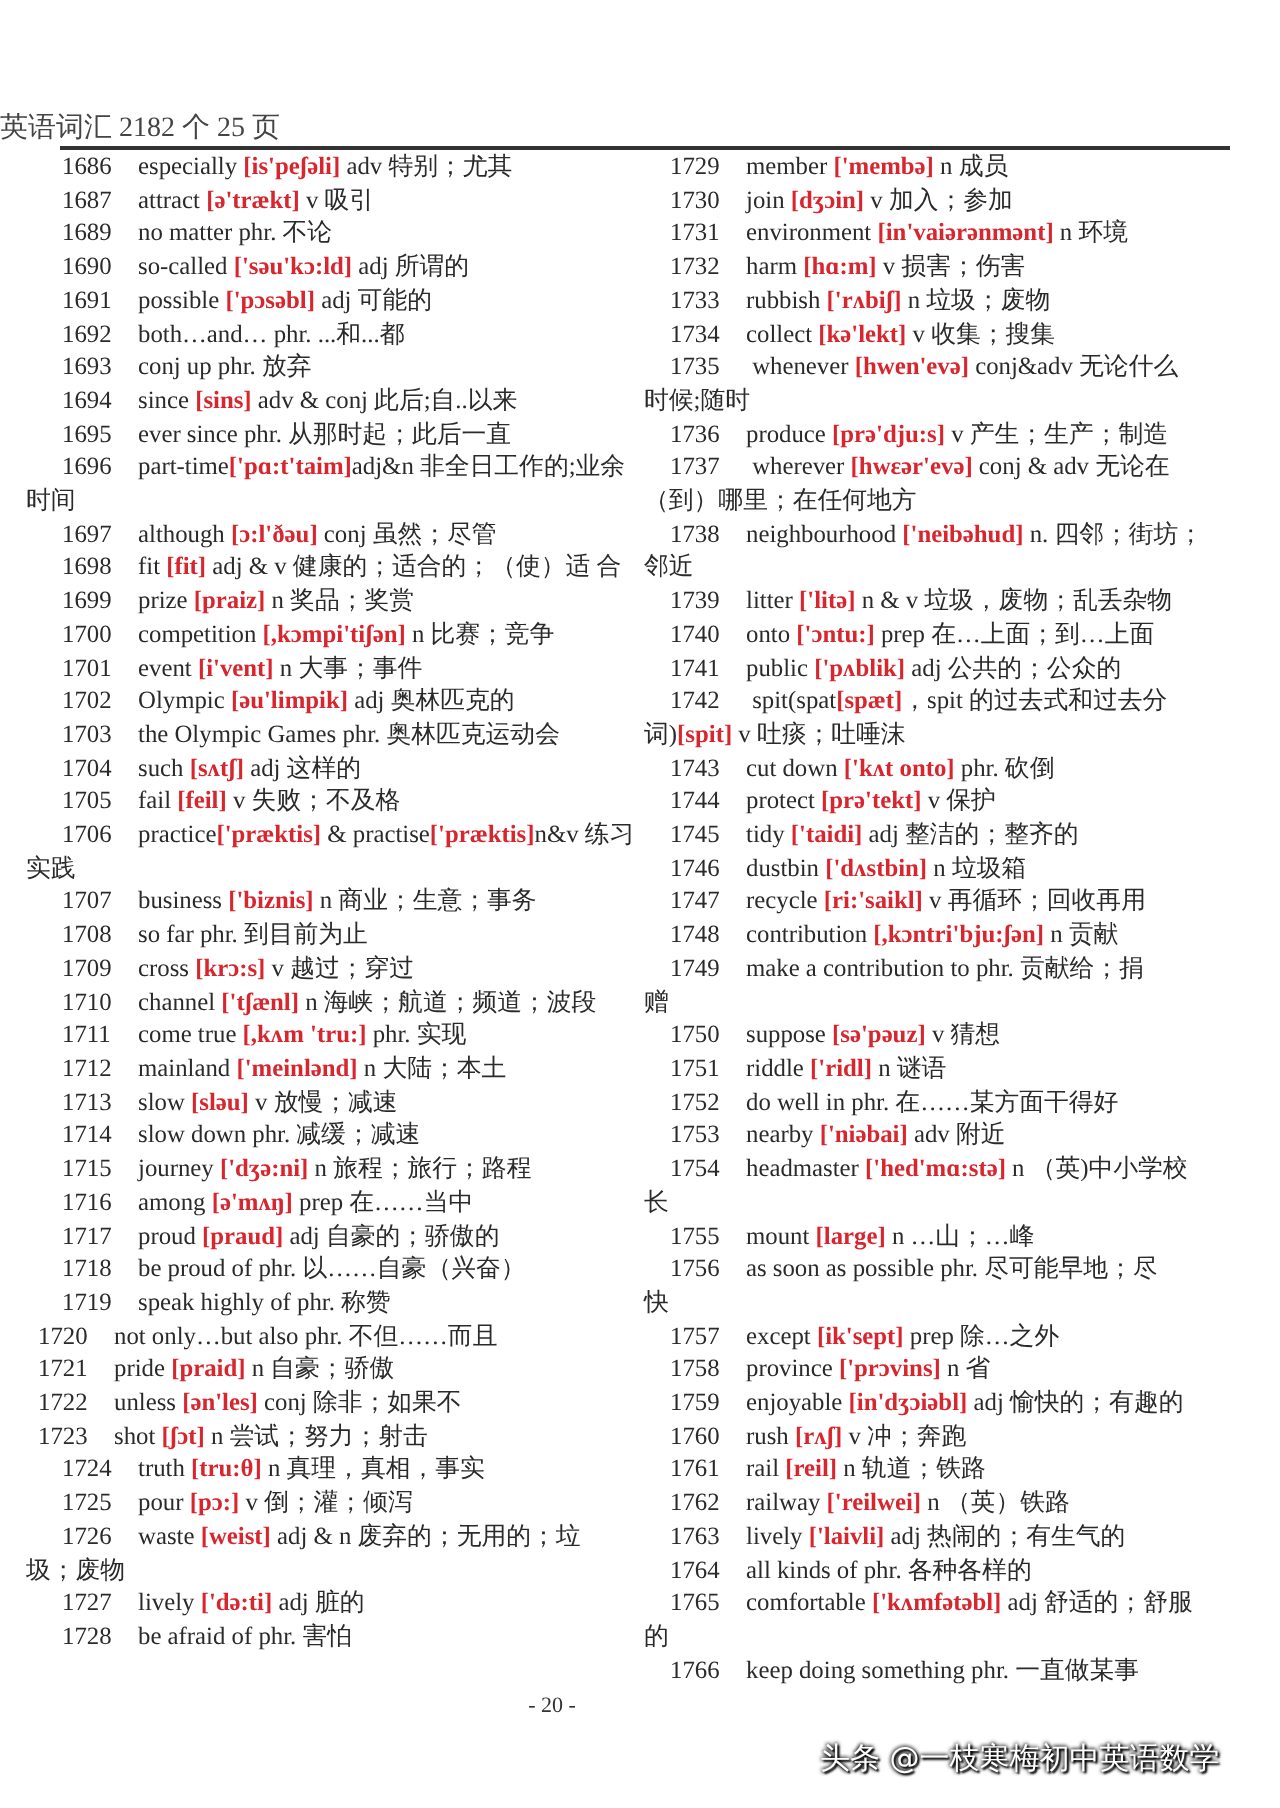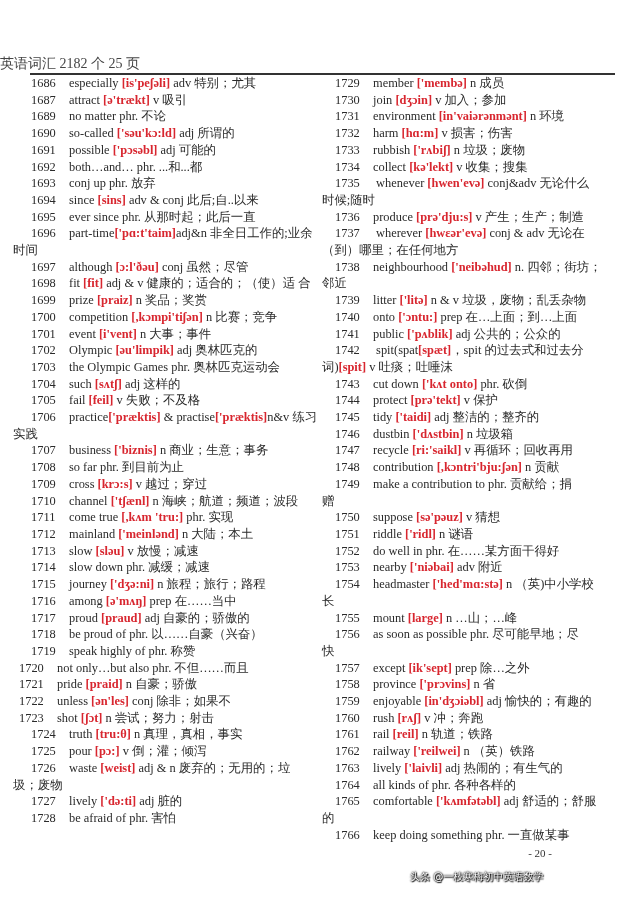--- a/index.html
+++ b/index.html
@@ -17,26 +17,26 @@
   }
   .col { position:absolute; top:75px; font-size:12.4px; line-height:16.7px; }
   .col-left { left:31px; width:300px; }
   .col-right { left:335px; width:296px; }
   .entry { white-space:nowrap; overflow:visible; }
   .entry .num { display:inline-block; width:38px; }
   .ipa { color:#d8262f; font-weight:bold; }
   .cont { white-space:nowrap; margin-left:-18px; }
   .col-right .cont { margin-left:-13px; }
   .page-num {
-    position:absolute; left:0; top:847px; width:552px; text-align:right;
+    position:absolute; left:0; top:847px; width:552px; text-align:center;
     font-size:11px; color:#333; padding-left:0;
   }
   .watermark {
     position:absolute; left:410px; top:870px; font-family:"DejaVu Sans",sans-serif;
-    font-size:10px; color:#ffffff;
+    font-size:15px; color:#ffffff;
     text-shadow:0 0 2px #000, 0 0 2px #000, 1px 1px 1px #000;
   }
 </style>
 </head>
 <body>
 
 <div class="page-header">英语词汇 2182 个 25 页</div>
 <div class="header-rule"></div>
 
 <div class="col col-left" id="col-left">

